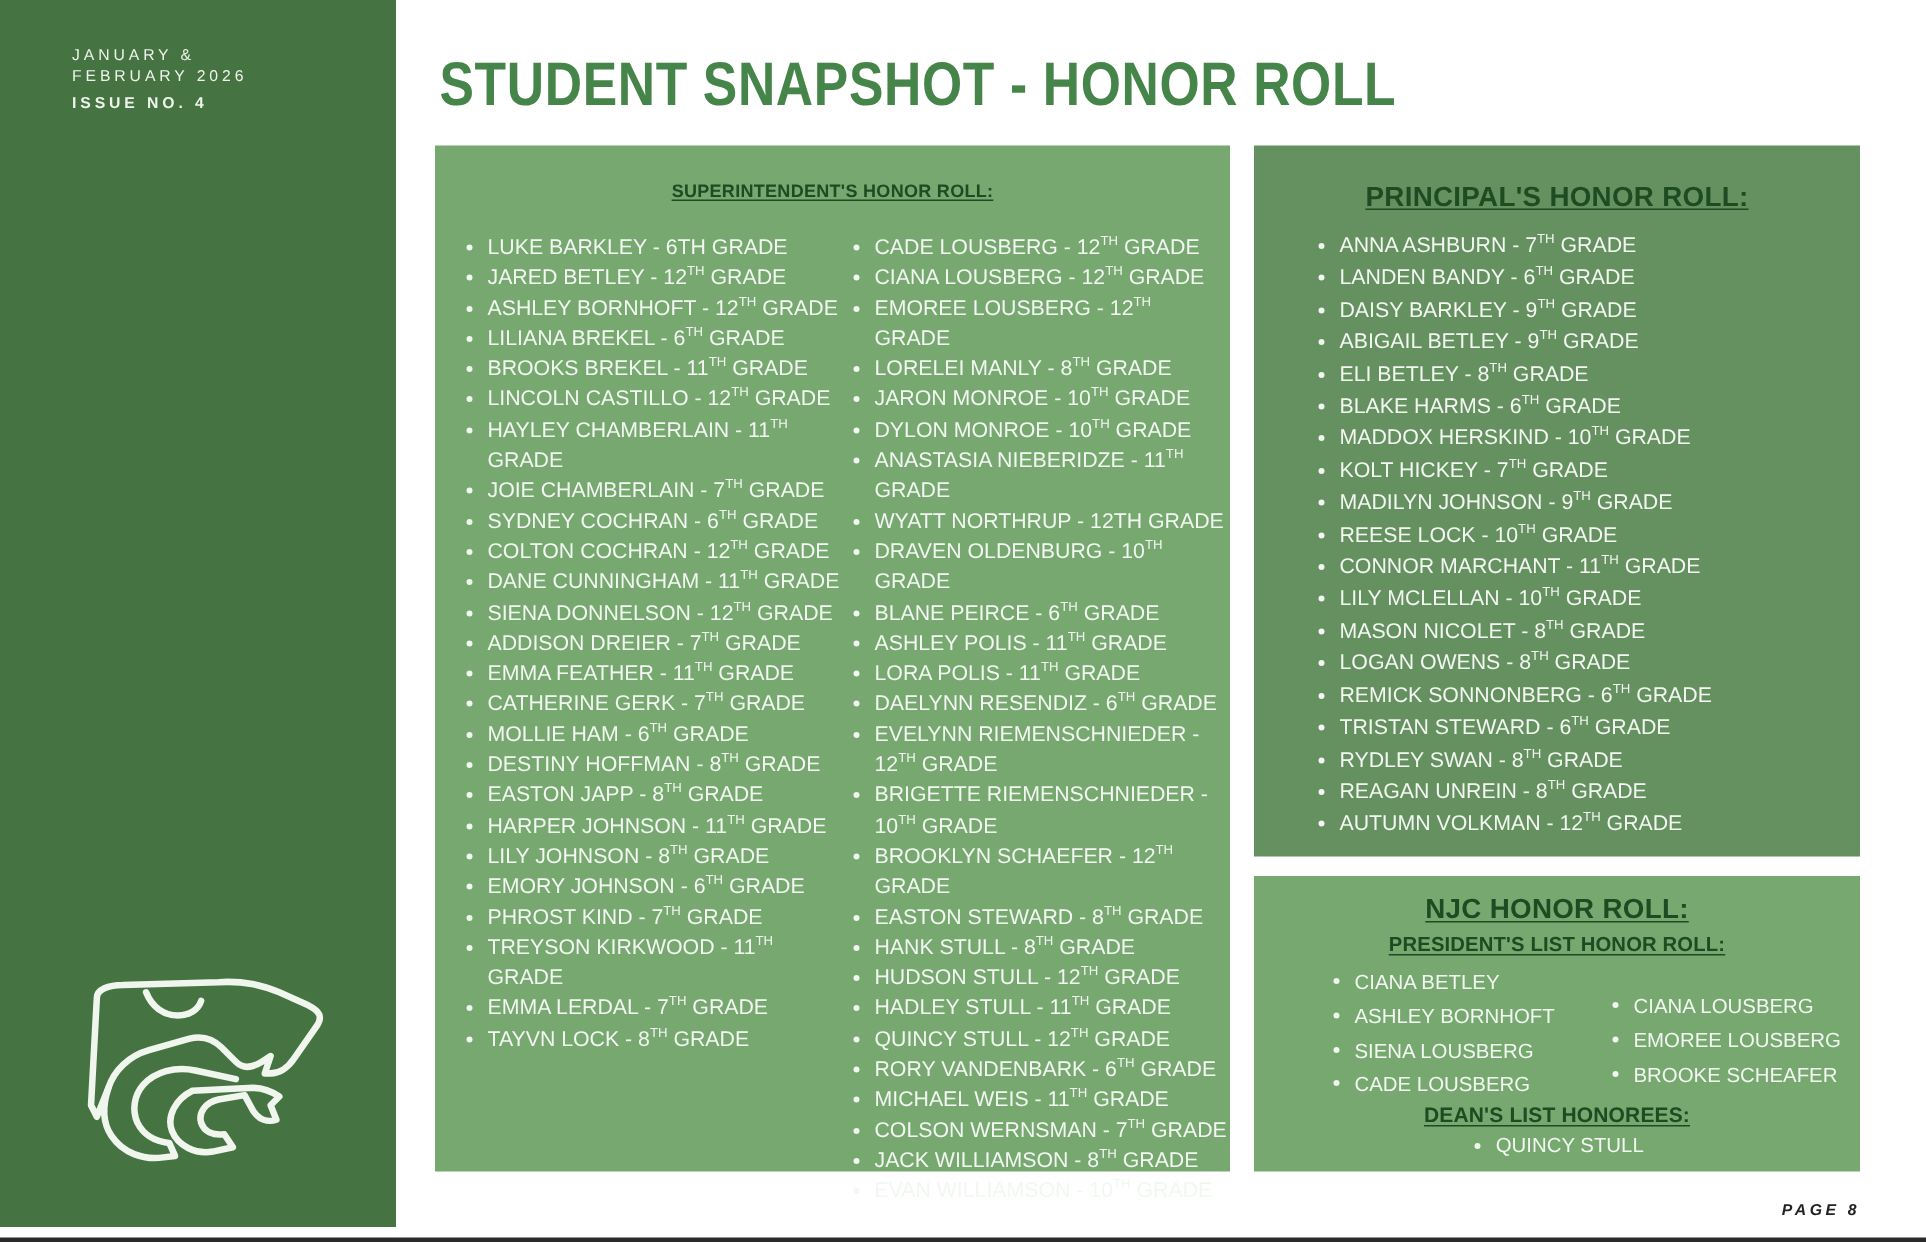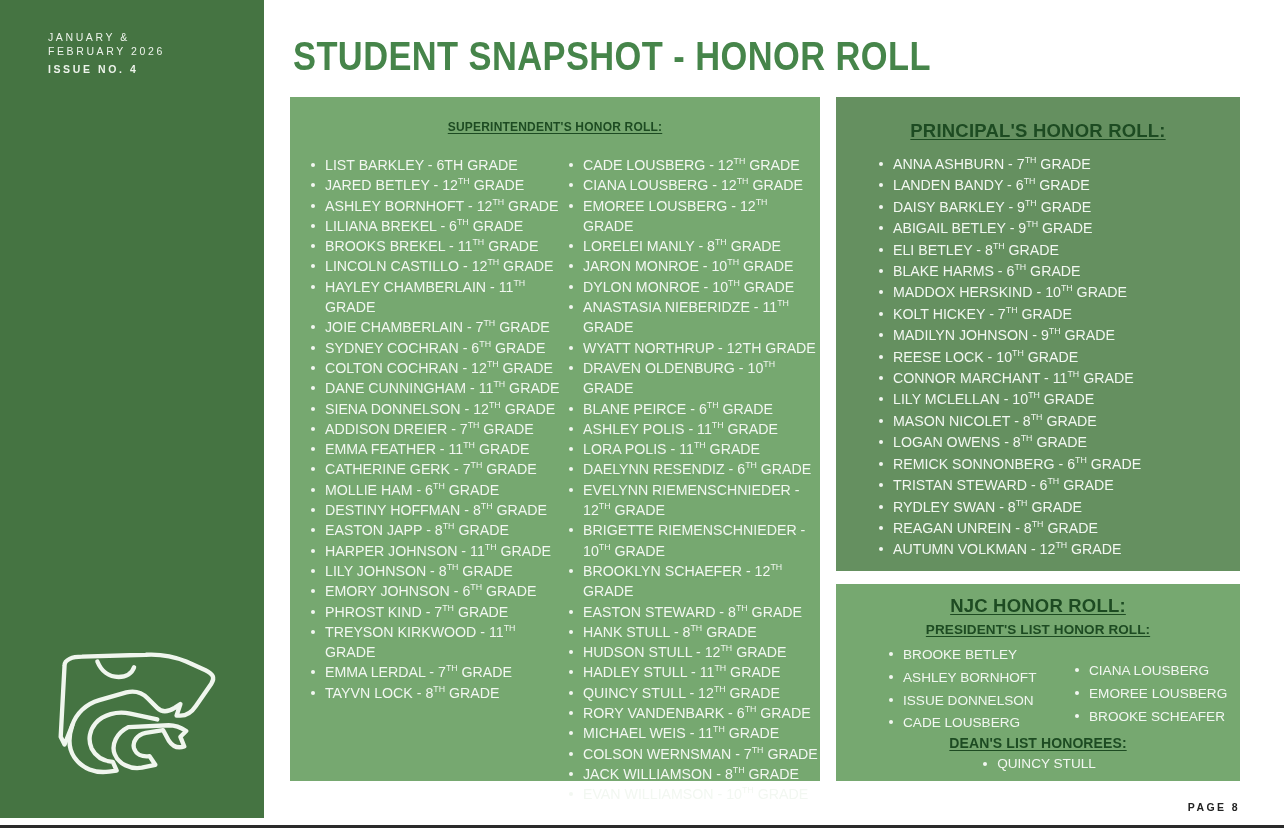--- a/index.html
+++ b/index.html
@@ -172,20 +172,21 @@
   }
 
   
   .page-number {
     position: absolute;
     right: 44px; top: 801px;
     color: #232323;
     font-size: 10.5px;
     font-weight: bold;
     letter-spacing: 2.4px;
+    font-style: italic;
   }
 </style>
 </head>
 <body>
 
 <div id="page">
 
   <div class="sidebar">
     <div class="side-meta">JANUARY &amp;<br>FEBRUARY 2026</div>
     <div class="side-issue">ISSUE NO. 4</div>
@@ -207,21 +208,21 @@
     </div>
   </div>
 
   <div class="main-title">STUDENT SNAPSHOT - HONOR ROLL</div>
 
   <div class="panel panel-super">
     <div class="panel-heading heading-super">SUPERINTENDENT'S HONOR ROLL:</div>
     <div class="super-cols">
       <div class="super-col-a">
         <ul class="roll" id="super-a">
-            <li>LIST BARKLEY - 6TH GRADE</li>
+            <li>LUKE BARKLEY - 6TH GRADE</li>
             <li>JARED BETLEY - 12<sup>TH</sup> GRADE</li>
             <li>ASHLEY BORNHOFT - 12<sup>TH</sup> GRADE</li>
             <li>LILIANA BREKEL - 6<sup>TH</sup> GRADE</li>
             <li>BROOKS BREKEL - 11<sup>TH</sup> GRADE</li>
             <li>LINCOLN CASTILLO - 12<sup>TH</sup> GRADE</li>
             <li>HAYLEY CHAMBERLAIN - 11<sup>TH</sup> GRADE</li>
             <li>JOIE CHAMBERLAIN - 7<sup>TH</sup> GRADE</li>
             <li>SYDNEY COCHRAN - 6<sup>TH</sup> GRADE</li>
             <li>COLTON COCHRAN - 12<sup>TH</sup> GRADE</li>
             <li>DANE CUNNINGHAM - 11<sup>TH</sup> GRADE</li>
@@ -300,23 +301,23 @@
         </ul>
     </div>
   </div>
 
   <div class="panel panel-njc">
     <div class="panel-heading heading-njc">NJC HONOR ROLL:</div>
     <div class="panel-heading heading-sub">PRESIDENT'S LIST HONOR ROLL:</div>
     <div class="njc-cols">
       <div class="njc-col-a">
         <ul class="roll" id="njc-a">
-            <li>BROOKE BETLEY</li>
+            <li>CIANA BETLEY</li>
             <li>ASHLEY BORNHOFT</li>
-            <li>ISSUE DONNELSON</li>
+            <li>SIENA LOUSBERG</li>
             <li>CADE LOUSBERG</li>
           </ul>
       </div>
       <div class="njc-col-b">
         <ul class="roll" id="njc-b">
             <li>CIANA LOUSBERG</li>
             <li>EMOREE LOUSBERG</li>
             <li>BROOKE SCHEAFER</li>
           </ul>
       </div>

